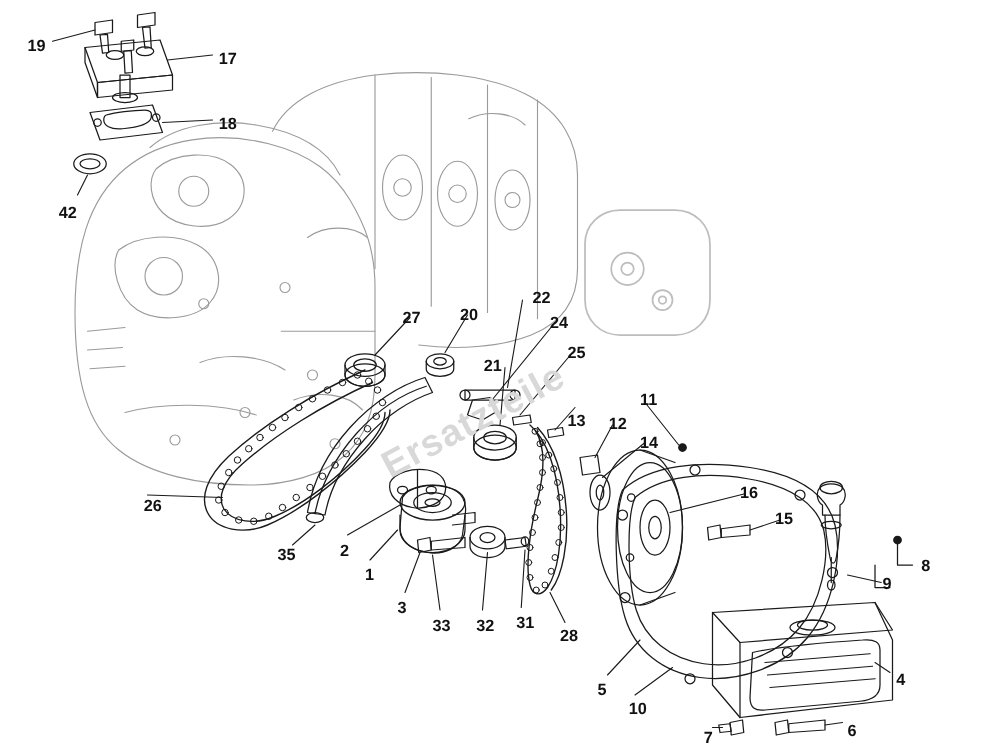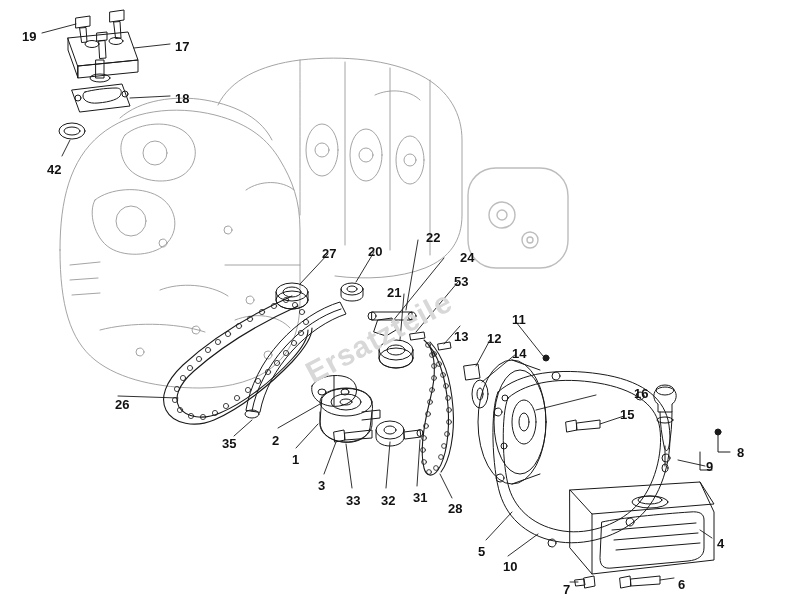--- a/index.html
+++ b/index.html
@@ -384,28 +384,28 @@
   <div class="watermark" style="left:300px; top:360px;">Ersatzteile</div>
 
   <div class="callout" style="left:22px; top:30px;">19</div>
   <div class="callout" style="left:175px; top:40px;">17</div>
   <div class="callout" style="left:175px; top:92px;">18</div>
   <div class="callout" style="left:47px; top:163px;">42</div>
   <div class="callout" style="left:94px; top:398px;margin-left:21px;">26</div>
   <div class="callout" style="left:322px; top:247px;">27</div>
   <div class="callout" style="left:368px; top:245px;">20</div>
   <div class="callout" style="left:414px; top:231px;margin-left:12px;">22</div>
-  <div class="callout" style="left:440px; top:251px;margin-left:20px;">24</div>
-  <div class="callout" style="left:454px; top:275px;">53</div>
+  <div class="callout" style="left:440px; top:251px;">24</div>
+  <div class="callout" style="left:454px; top:275px;">25</div>
   <div class="callout" style="left:387px; top:286px;">21</div>
   <div class="callout" style="left:454px; top:330px;">13</div>
   <div class="callout" style="left:487px; top:332px;">12</div>
   <div class="callout" style="left:512px; top:313px;">11</div>
   <div class="callout" style="left:512px; top:347px;">14</div>
-  <div class="callout" style="left:592px; top:387px;margin-left:42px;">16</div>
+  <div class="callout" style="left:592px; top:387px;">16</div>
   <div class="callout" style="left:620px; top:408px;">15</div>
   <div class="callout" style="left:737px; top:446px;">8</div>
   <div class="callout" style="left:706px; top:460px;">9</div>
   <div class="callout" style="left:717px; top:537px;">4</div>
   <div class="callout" style="left:678px; top:578px;">6</div>
   <div class="callout" style="left:563px; top:583px;">7</div>
   <div class="callout" style="left:503px; top:560px;">10</div>
   <div class="callout" style="left:478px; top:545px;">5</div>
   <div class="callout" style="left:448px; top:502px;">28</div>
   <div class="callout" style="left:413px; top:491px;">31</div>

